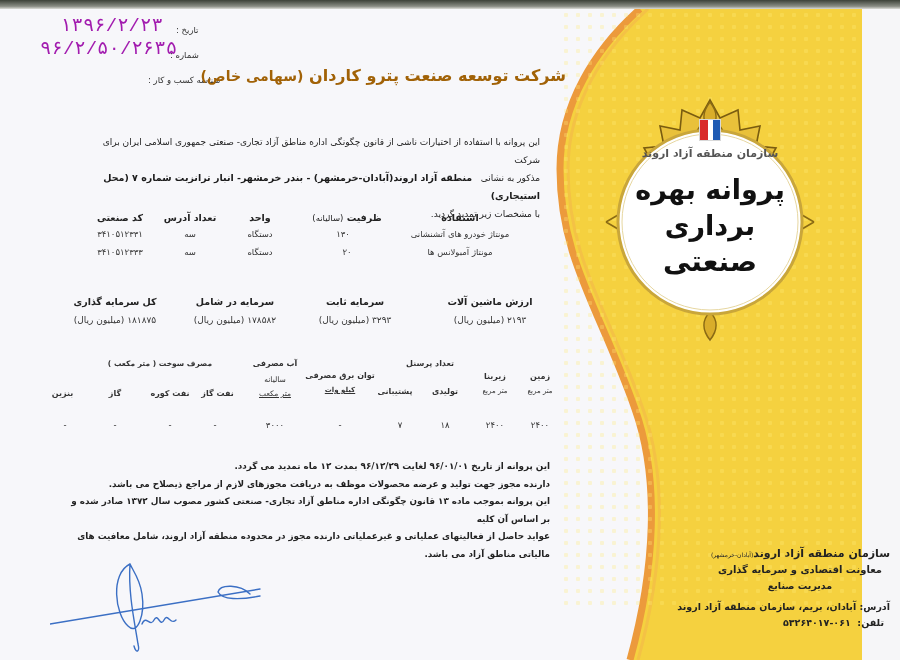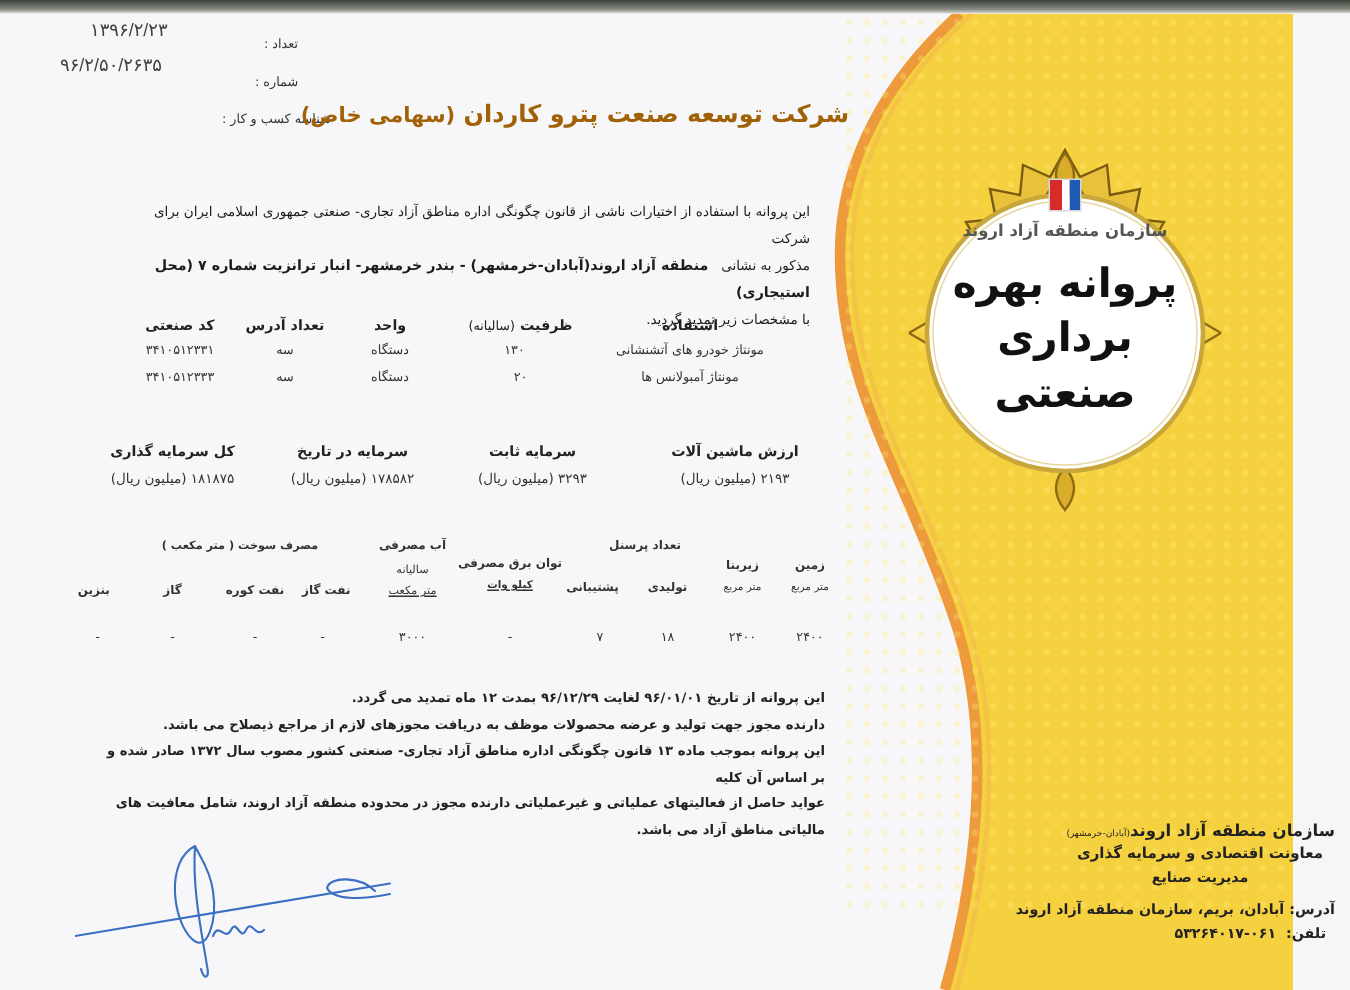--- a/index.html
+++ b/index.html
@@ -24,21 +24,21 @@
     .medallion { position: absolute; left: 585px; top: 88px; width: 250px; height: 250px; }
     .medallion-text { position: absolute; left: 610px; top: 110px; width: 200px; text-align: center; direction: rtl; }
     .logo-flag { width: 22px; height: 22px; margin: 0 auto; display: flex; border: 1px solid #d8d8d8; }
     .logo-flag span { display: block; height: 100%; }
     .org-small { font-size: 11px; color: #555; font-weight: bold; margin-top: 6px; }
     .big-title { font-size: 27px; font-weight: bold; color: #111; margin-top: 12px; letter-spacing: -1px; line-height: 36px; }
     .big-sub { font-size: 28px; font-weight: bold; color: #111; line-height: 36px; }
 
     
     .hdr-label { position: absolute; font-size: 8.5px; color: #333; direction: rtl; }
-    .hdr-hand { position: absolute; font-family: Liberation Sans, sans-serif; font-size: 12px; color: #404040; letter-spacing: 1px; }
+    .hdr-hand { position: absolute; font-family: Liberation Mono, monospace; font-size: 19px; color: #a21caf; letter-spacing: 1px; }
     .company { position: absolute; left: 230px; top: 57px; width: 336px; text-align: right; direction: rtl;
       font-size: 16px; font-weight: bold; color: #a16207; white-space: nowrap; }
     .company .paren { font-size: 14px; }
 
     .intro { position: absolute; left: 80px; top: 124px; width: 460px; direction: rtl; text-align: right;
       font-size: 9px; line-height: 18px; color: #1b1b1b; }
     .intro b { font-weight: bold; font-size: 9.5px; }
 
     
     .tbl { position: absolute; direction: rtl; font-size: 8.5px; color: #333; }
@@ -94,21 +94,21 @@
     <div class="logo-flag">
       <span style="width:8px;background:#1f5bb4"></span>
       <span style="width:5px;background:#ffffff"></span>
       <span style="width:9px;background:#d92a2a"></span>
     </div>
     <div class="org-small">سازمان منطقه آزاد اروند</div>
     <div class="big-title">پروانه بهره برداری</div>
     <div class="big-sub">صنعتی</div>
   </div>
 
-  <div class="hdr-label" style="left:176px; top:16px;">تعداد :</div>
+  <div class="hdr-label" style="left:176px; top:16px;">تاریخ :</div>
   <div class="hdr-hand" style="left:60px; top:4px;">۱۳۹۶/۲/۲۳</div>
   <div class="hdr-label" style="left:170px; top:41px;">شماره :</div>
   <div class="hdr-hand" style="left:40px; top:27px;">۹۶/۲/۵۰/۲۶۳۵</div>
   <div class="hdr-label" style="left:148px; top:66px;">شناسه کسب و کار :</div>
 
   <div class="company">
     <span>شرکت توسعه صنعت پترو کاردان</span>
     <span class="paren">(سهامی خاص)</span>
   </div>
 
@@ -140,21 +140,21 @@
     <div class="cell" style="left:390px; top:238px; width:140px;">مونتاژ آمبولانس ها</div>
     <div class="cell" style="left:302px; top:238px; width:90px;">۲۰</div>
     <div class="cell" style="left:230px; top:238px; width:60px;">دستگاه</div>
     <div class="cell" style="left:155px; top:238px; width:70px;">سه</div>
     <div class="cell" style="left:80px; top:238px; width:80px;">۳۴۱۰۵۱۲۳۳۳</div>
 
     <div class="cell h" style="left:440px; top:287px; width:100px;">ارزش ماشین آلات</div>
     <div class="cell" style="left:440px; top:306px; width:100px; font-size:9px;">۲۱۹۳ (میلیون ریال)</div>
     <div class="cell h" style="left:305px; top:287px; width:100px;">سرمایه ثابت</div>
     <div class="cell" style="left:305px; top:306px; width:100px; font-size:9px;">۳۲۹۳ (میلیون ریال)</div>
-    <div class="cell h" style="left:180px; top:287px; width:110px;">سرمایه در تاریخ</div>
+    <div class="cell h" style="left:180px; top:287px; width:110px;">سرمایه در شامل</div>
     <div class="cell" style="left:175px; top:306px; width:120px; font-size:9px;">۱۷۸۵۸۲ (میلیون ریال)</div>
     <div class="cell h" style="left:60px; top:287px; width:110px;">کل سرمایه گذاری</div>
     <div class="cell" style="left:55px; top:306px; width:120px; font-size:9px;">۱۸۱۸۷۵ (میلیون ریال)</div>
 
     <div class="cell" style="left:520px; top:363px; width:40px; font-weight:bold; font-size:8px;">زمین</div>
     <div class="cell" style="left:520px; top:378px; width:40px; font-size:7px;">متر مربع</div>
     <div class="cell" style="left:520px; top:411px; width:40px;">۲۴۰۰</div>
 
     <div class="cell" style="left:475px; top:363px; width:40px; font-weight:bold; font-size:8px;">زیربنا</div>
     <div class="cell" style="left:475px; top:378px; width:40px; font-size:7px;">متر مربع</div>

